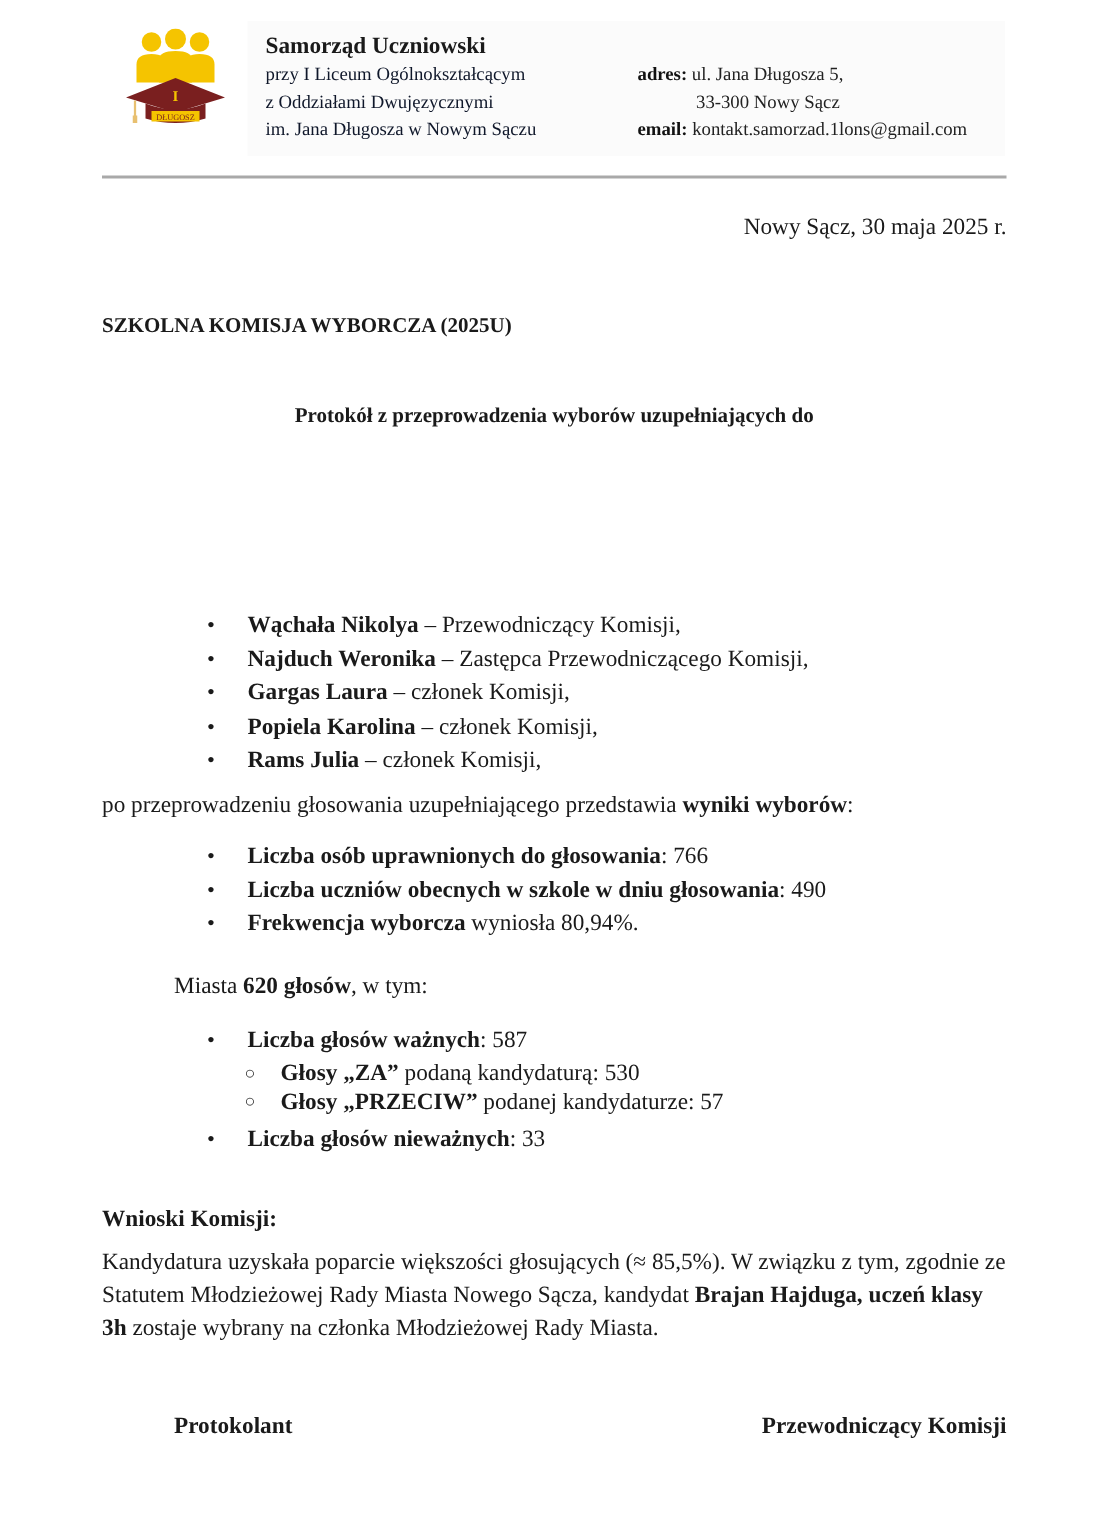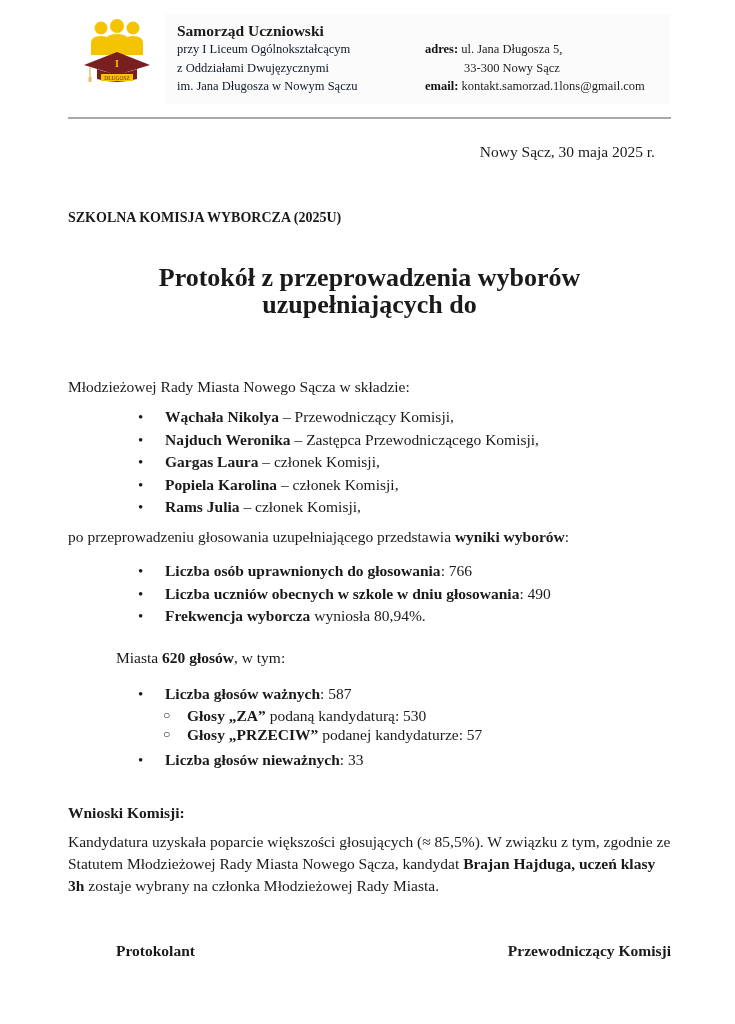--- a/index.html
+++ b/index.html
@@ -20,25 +20,25 @@
     .org-line.l3 { top: 79px; }
     .addr-line { position: absolute; left: 425px; font-size: 12.5px; color: #222; }
     .addr-line.a1 { top: 42px; }
     .addr-line.a2 { top: 61px; left: 464px; }
     .addr-line.a3 { top: 79px; }
     .addr-line b { font-weight: bold; color: #111; }
     .rule {
       position: absolute; left: 68px; top: 117px; width: 603px; height: 2px;
       background: #a9a9a9;
     }
-    .date { position: absolute; right: 80px; top: 143px; font-size: 15.5px; }
+    .date { position: absolute; right: 64px; top: 143px; font-size: 15.5px; }
     .commission { position: absolute; left: 68px; top: 210px; font-size: 14px; font-weight: bold; }
     .title {
       position: absolute; left: 68px; top: 264px; width: 603px;
-      text-align: center; font-size: 26px; font-weight: bold; line-height: 27px;
+      text-align: center; font-size: 14px; font-weight: bold; line-height: 27px;
     }
     .intro {
       position: absolute; left: 68px; top: 355px; width: 603px;
       font-size: 15.5px; line-height: 21px;
     }
     .intro .indent { display: inline-block; width: 48px; }
     ul.bullets { position: absolute; left: 0; margin: 0; padding: 0; list-style: none; }
     ul.bullets li {
       position: relative; padding-left: 165px; font-size: 15.5px; line-height: 22.5px;
     }
@@ -114,21 +114,20 @@
 
 <div class="date">Nowy Sącz, 30 maja 2025 r.</div>
 <div class="commission">SZKOLNA KOMISJA WYBORCZA (2025U)</div>
 
 <div class="title">
   <div>Protokół z przeprowadzenia wyborów uzupełniających do</div>
 </div>
 
 <div class="intro">
   <span class="indent"></span><br>
-  <span>Młodzieżowej Rady Miasta Nowego Sącza w składzie:</span>
 </div>
 
 <ul class="bullets members">
   <li><span class="dot">•</span><b>Wąchała Nikolya</b><span> – Przewodniczący Komisji,</span></li>
   <li><span class="dot">•</span><b>Najduch Weronika</b><span> – Zastępca Przewodniczącego Komisji,</span></li>
   <li><span class="dot">•</span><b>Gargas Laura</b><span> – członek Komisji,</span></li>
   <li><span class="dot">•</span><b>Popiela Karolina</b><span> – członek Komisji,</span></li>
   <li><span class="dot">•</span><b>Rams Julia</b><span> – członek Komisji,</span></li>
 </ul>
 

